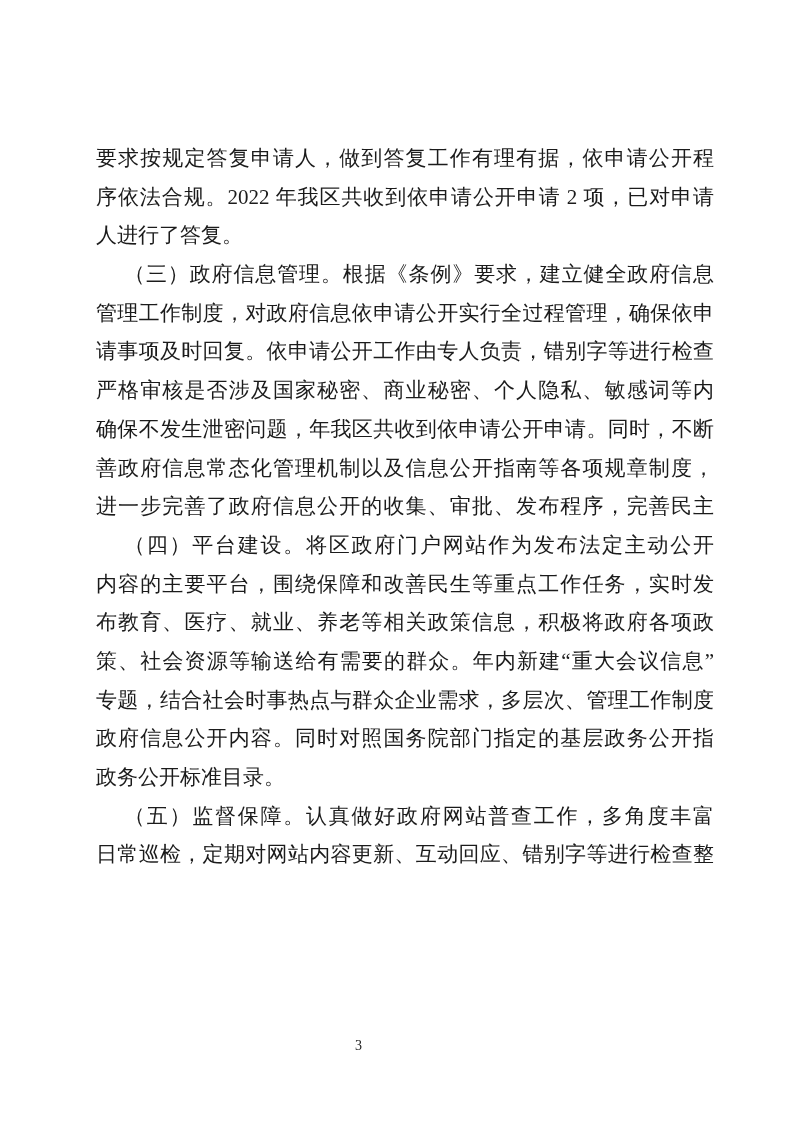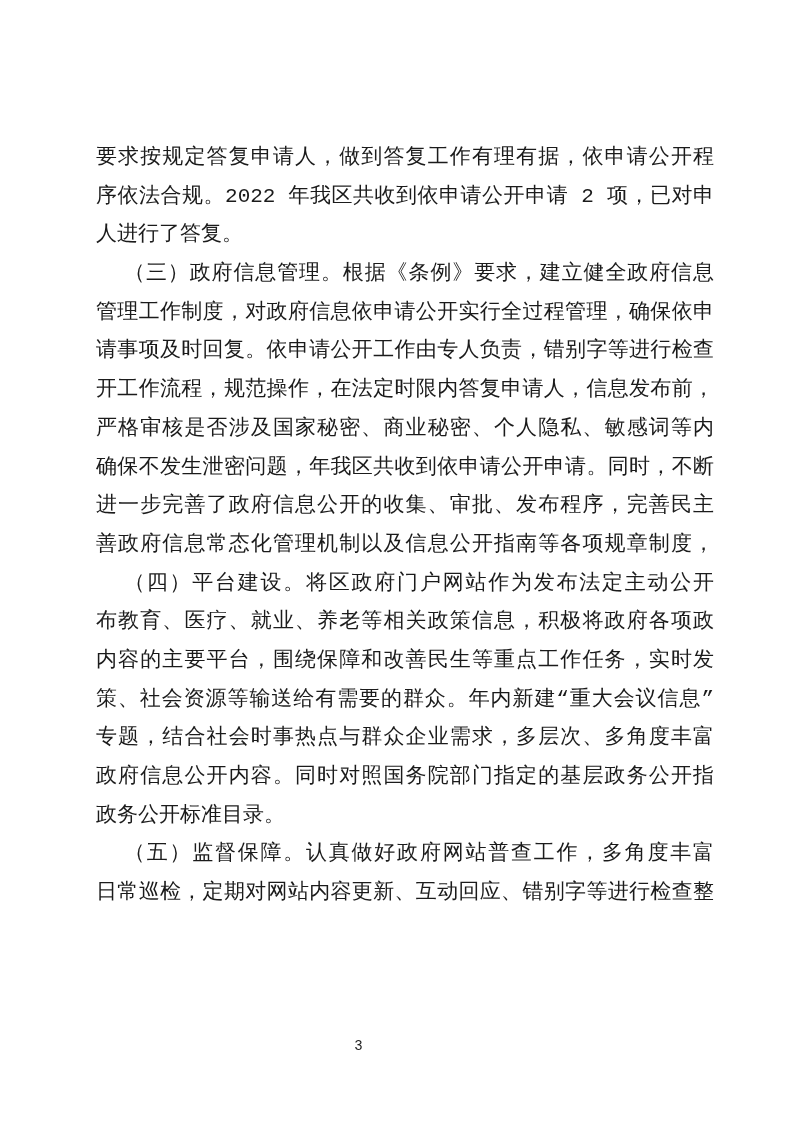--- a/index.html
+++ b/index.html
@@ -6,21 +6,21 @@
     margin: 0;
     padding: 0;
     background: #ffffff;
   }
   .doc-page {
     position: relative;
     width: 717px;
     height: 1122px;
     background: #ffffff;
     overflow: hidden;
-    font-family: Liberation Mono, monospace;
+    font-family: Liberation Serif, serif;
     color: #1b1b1b;
   }
   .text-block {
     position: absolute;
     left: 96px;
     top: 139px;
     width: 618px;
     font-size: 21px;
     line-height: 38.7px;
     letter-spacing: 0;
@@ -62,33 +62,32 @@
     <div>
       <div class="line">要求按规定答复申请人，做到答复工作有理有据，依申请公开程</div>
       <div class="line">序依法合规。2022 年我区共收到依申请公开申请 2 项，已对申请</div>
       <div class="line para-end">人进行了答复。</div>
     </div>
 
     <div>
       <div class="line first-line-indent">（三）政府信息管理。根据《条例》要求，建立健全政府信息</div>
       <div class="line">管理工作制度，对政府信息依申请公开实行全过程管理，确保依申</div>
       <div class="line">请事项及时回复。依申请公开工作由专人负责，错别字等进行检查整</div>
-      <div class="line">开工作流程，规范操作，在法定时限内答复申请人，信息发布前，</div>
       <div class="line">严格审核是否涉及国家秘密、商业秘密、个人隐私、敏感词等内容，</div>
       <div class="line">确保不发生泄密问题，年我区共收到依申请公开申请。同时，不断完</div>
+      <div class="line">善政府信息常态化管理机制以及信息公开指南等各项规章制度，</div>
       <div class="line">进一步完善了政府信息公开的收集、审批、发布程序，完善民主</div>
-      <div class="line">善政府信息常态化管理机制以及信息公开指南等各项规章制度，</div>
     </div>
 
     <div>
       <div class="line first-line-indent">（四）平台建设。将区政府门户网站作为发布法定主动公开</div>
+      <div class="line">内容的主要平台，围绕保障和改善民生等重点工作任务，实时发</div>
       <div class="line">布教育、医疗、就业、养老等相关政策信息，积极将政府各项政</div>
-      <div class="line">内容的主要平台，围绕保障和改善民生等重点工作任务，实时发</div>
       <div class="line">策、社会资源等输送给有需要的群众。年内新建“重大会议信息”</div>
-      <div class="line">专题，结合社会时事热点与群众企业需求，多层次、多角度丰富</div>
+      <div class="line">专题，结合社会时事热点与群众企业需求，多层次、管理工作制度</div>
       <div class="line">政府信息公开内容。同时对照国务院部门指定的基层政务公开指</div>
       <div class="line para-end">政务公开标准目录。</div>
     </div>
 
     <div>
       <div class="line first-line-indent">（五）监督保障。认真做好政府网站普查工作，多角度丰富</div>
       <div class="line">日常巡检，定期对网站内容更新、互动回应、错别字等进行检查整</div>
     </div>
 
   </div>

